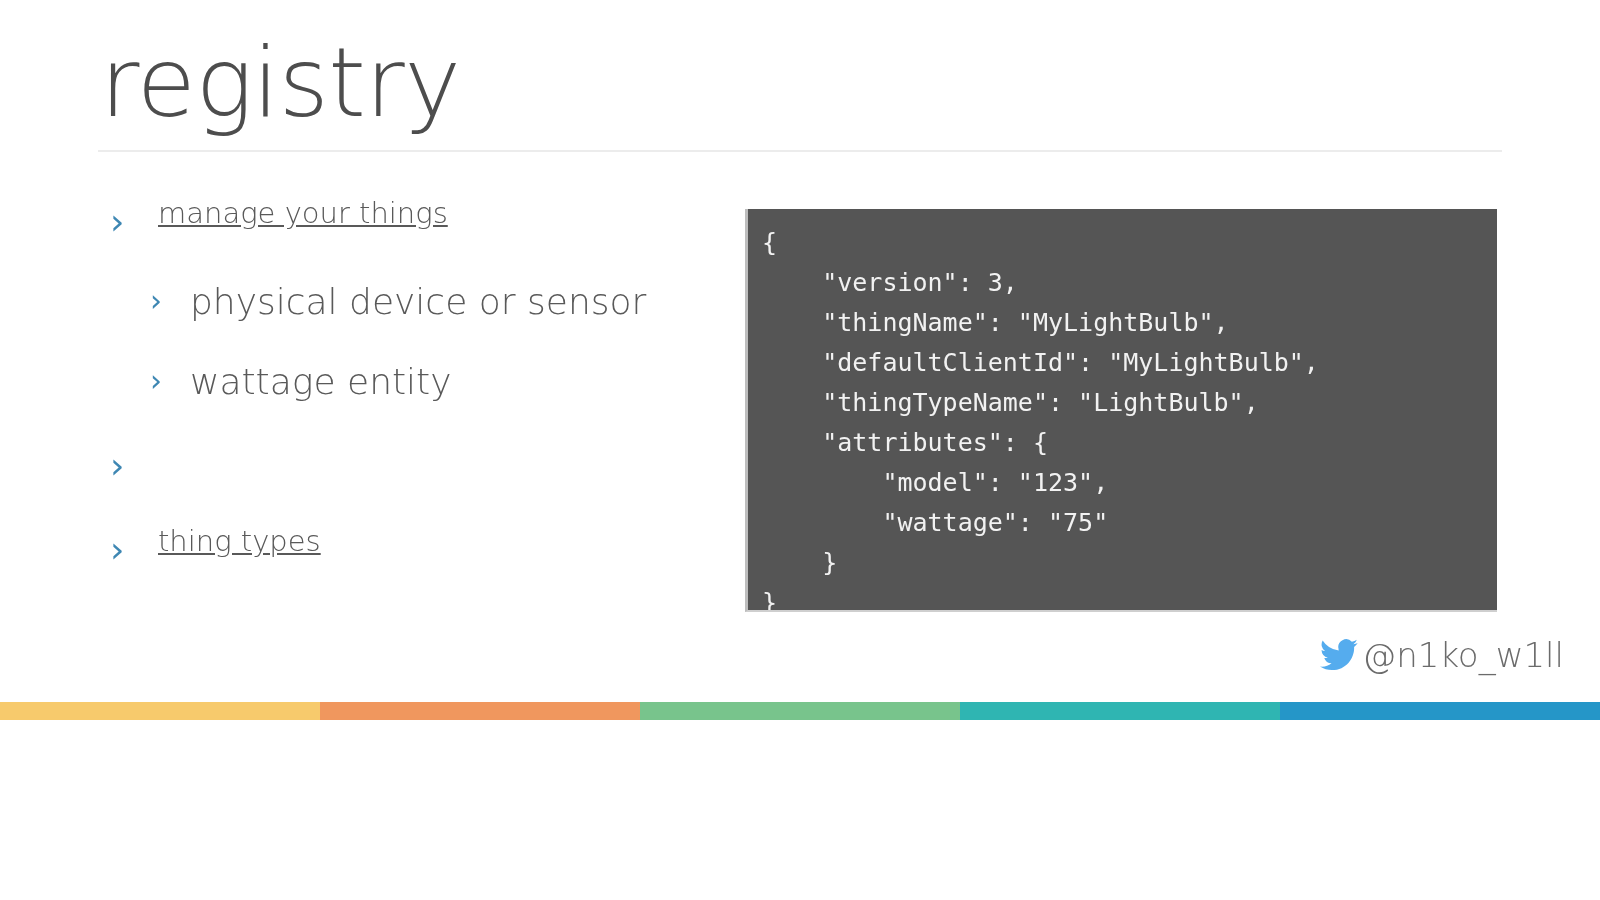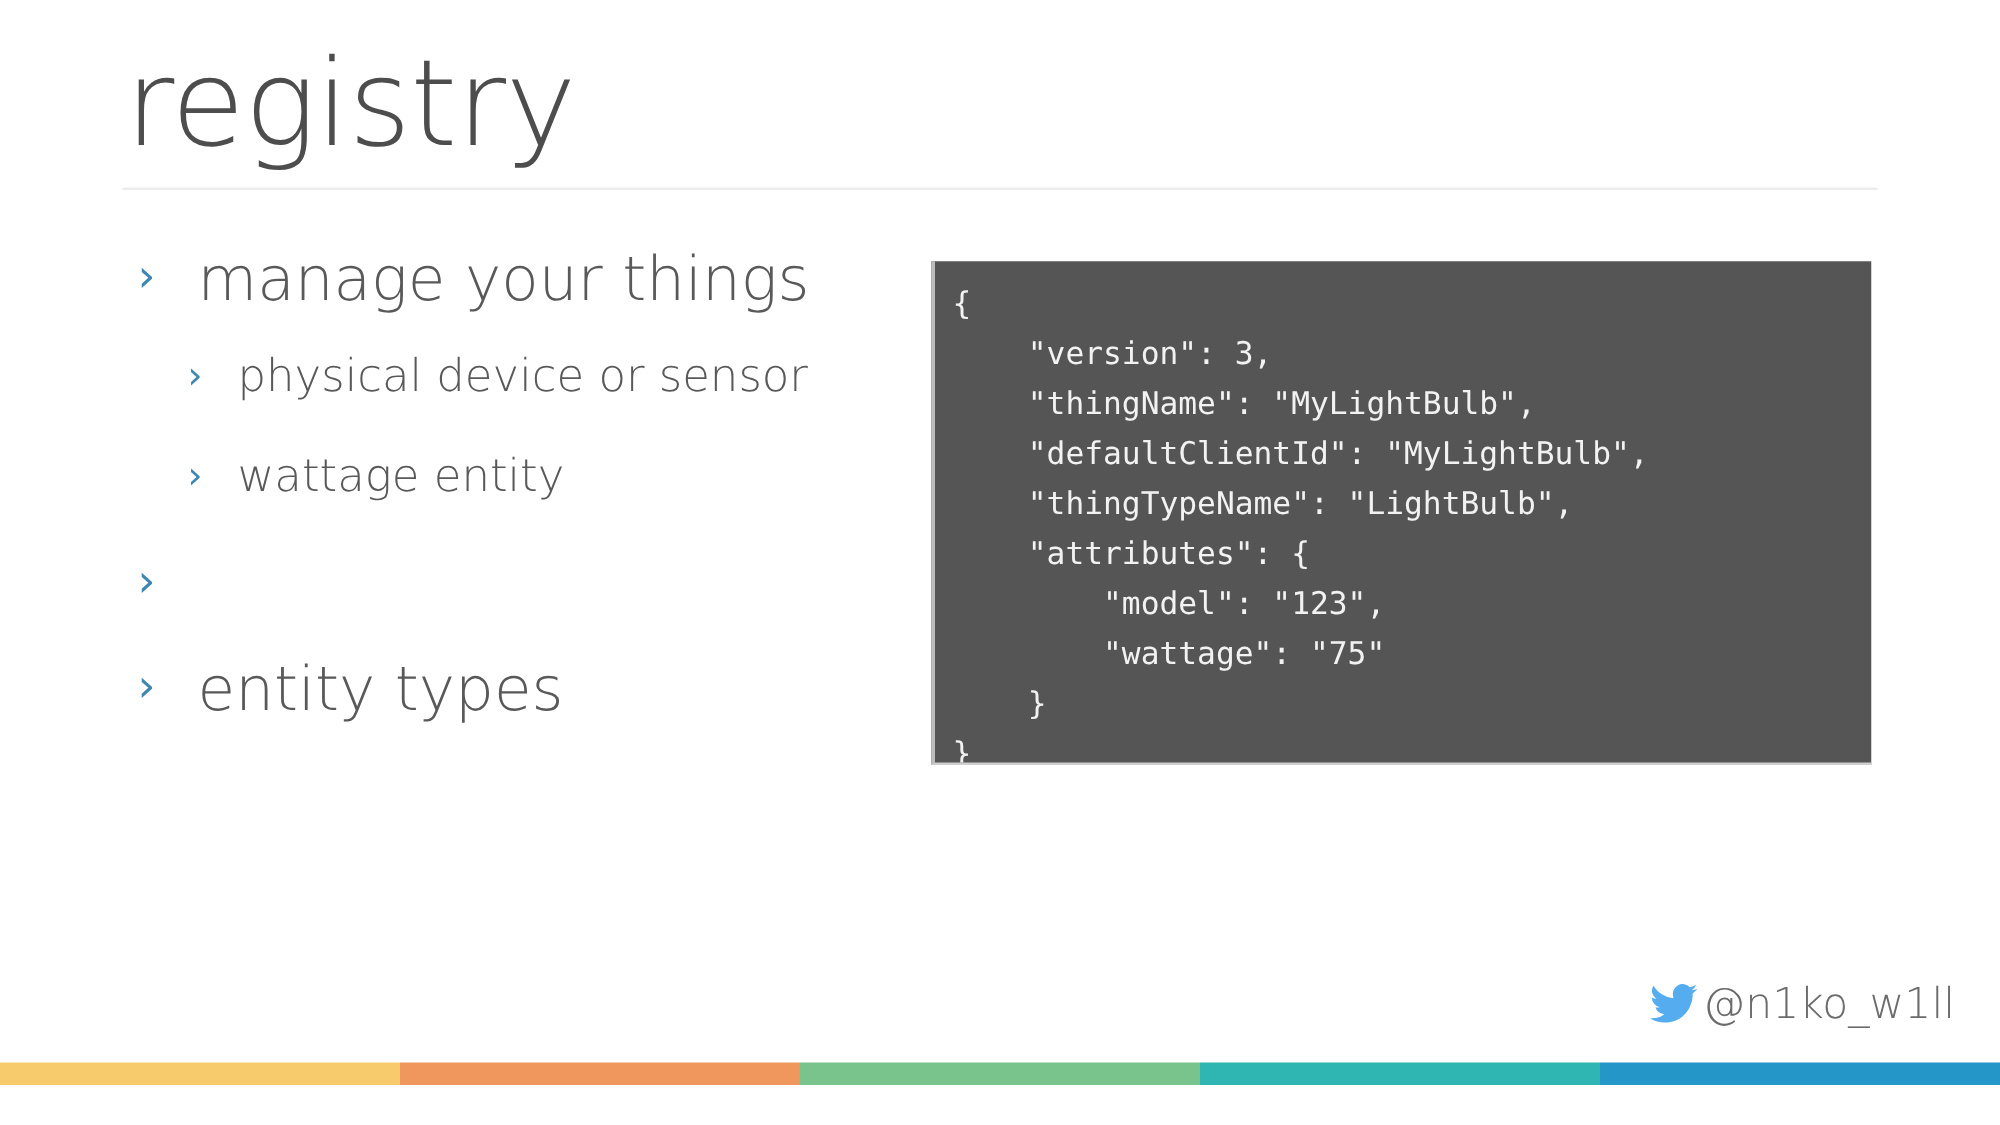--- a/index.html
+++ b/index.html
@@ -14,21 +14,21 @@
   body {
     font-family: "Liberation Sans", sans-serif;
     position: relative;
   }
 
   
   .slide {
     position: absolute;
     inset: 0;
     width: 1600px;
-    height: 868px;
+    height: 720px;
     background: #ffffff;
   }
 
   
   .title {
     position: absolute;
     left: 100px;
     top: 28px;
     font-size: 96px;
     font-weight: 300;
@@ -78,21 +78,21 @@
   .bullet-l2 .chev { font-size: 30px; width: 40px; padding-top: 10px; }
 
   .btext {
     color: #595959;
     font-family: "DejaVu Sans", sans-serif;
     font-weight: 300;
     line-height: 1;
     white-space: nowrap;
   }
 
-  .bullet-l1 .btext { font-size: 49px; padding-top: 7px; }
+  .bullet-l1 .btext { font-size: 29px; padding-top: 7px; text-decoration: underline; }
   .bullet-l2 .btext { font-size: 36px; padding-top: 8px; text-align: right; }
 
   
   .code-block {
     position: absolute;
     left: 745px;
     top: 209px;
     width: 752px;
     height: 403px;
     background: #555555;
@@ -175,21 +175,21 @@
       <span class="chev">›</span>
       <span class="btext">wattage entity</span>
     </div>
 
     <div class="bullet bullet-l1">
       <span class="chev">›</span>
     </div>
 
     <div class="bullet bullet-l1">
       <span class="chev">›</span>
-      <span class="btext">entity types</span>
+      <span class="btext">thing types</span>
     </div>
 
   </div>
 
   <div class="code-block">
     <pre>{
     "version": 3,
     "thingName": "MyLightBulb",
     "defaultClientId": "MyLightBulb",
     "thingTypeName": "LightBulb",

